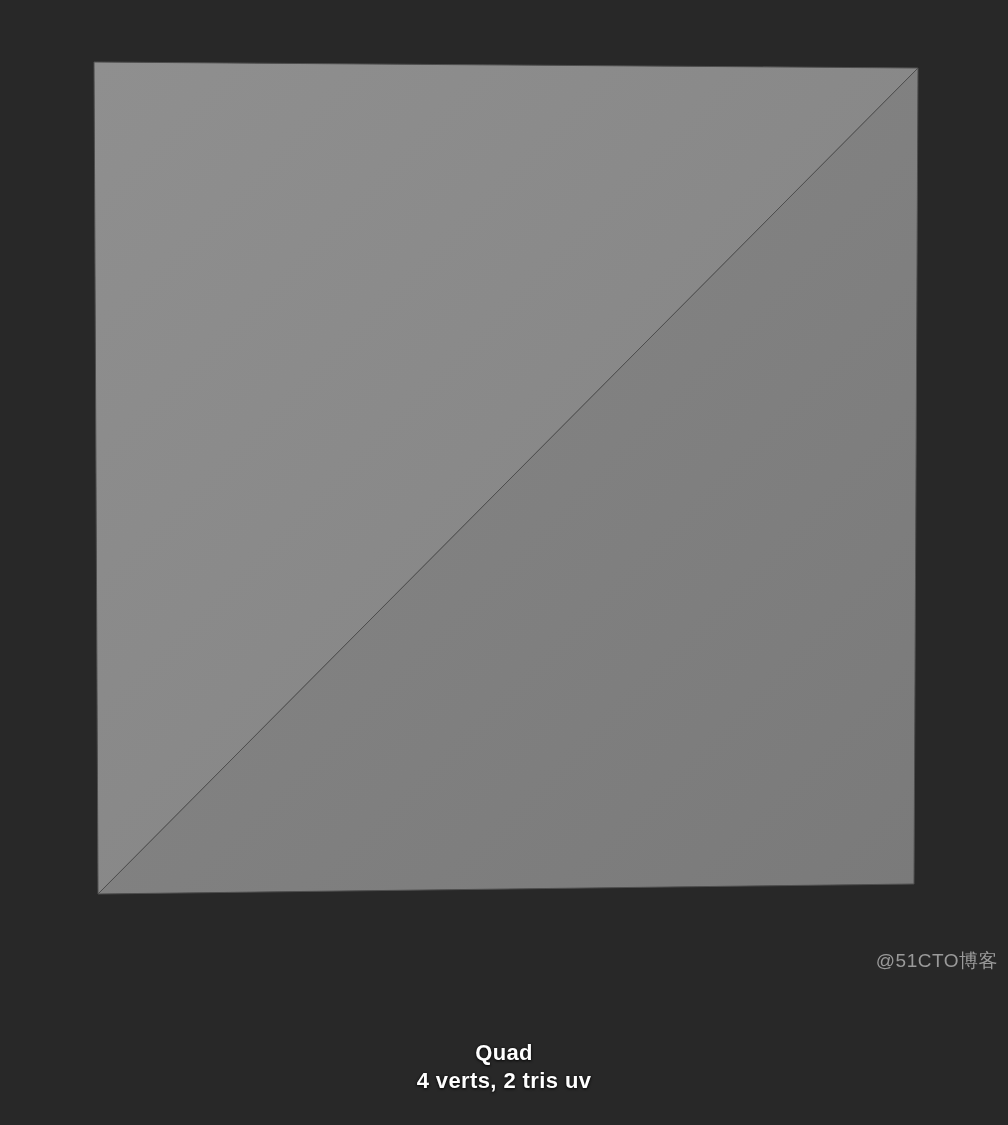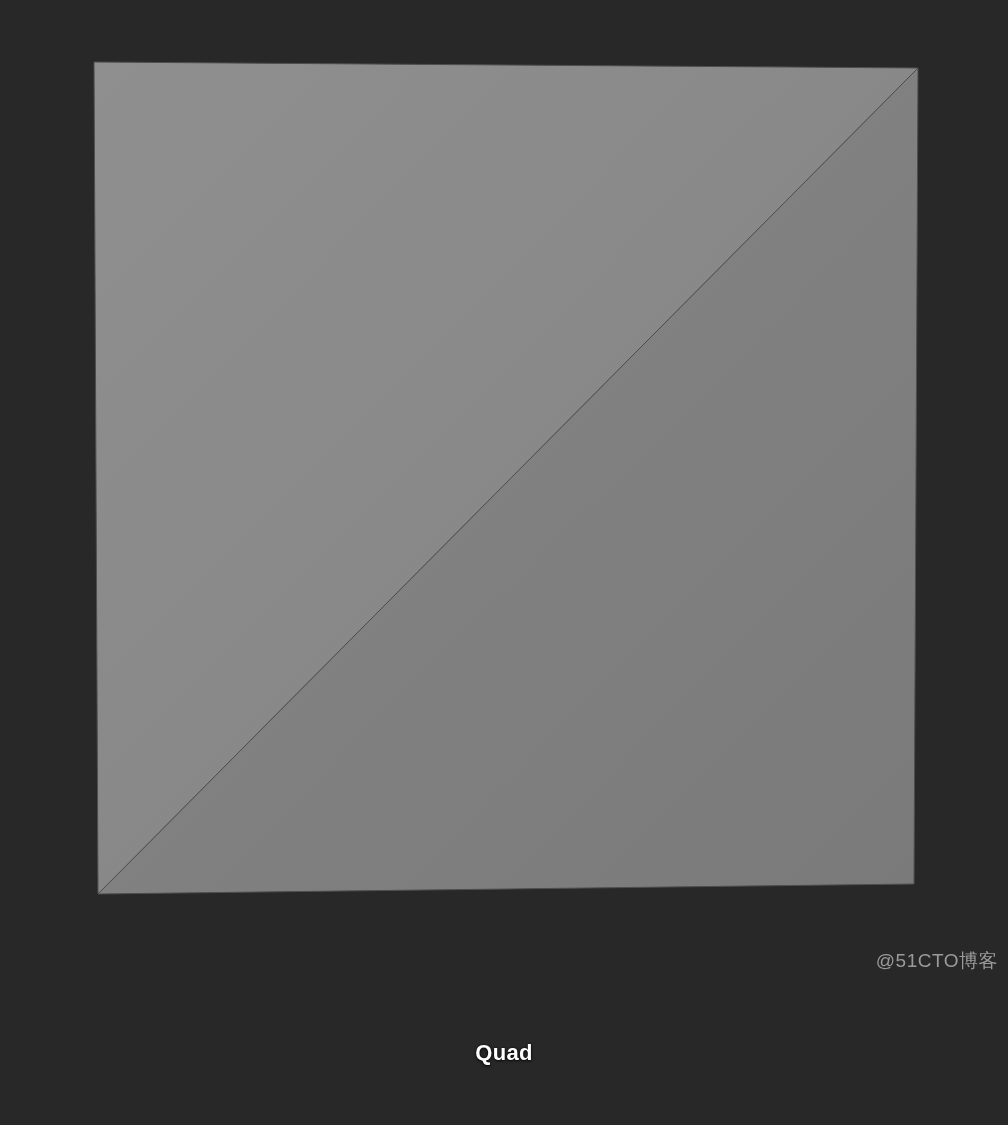--- a/index.html
+++ b/index.html
@@ -87,16 +87,17 @@
       <polygon points="828,10 824,826 8,836" fill="url(#shadeB)" stroke="none"></polygon>
 
       <polygon fill="none" stroke="#4e4e4e" stroke-width="1" points="4,4 828,10 824,826 8,836"></polygon>
 
       <line x1="828" y1="10" x2="8" y2="836" stroke="#4e4e4e" stroke-width="1"></line>
     </svg>
   </div>
 
   <div class="mesh-info mesh-name">Quad</div>
 
+  <div class="mesh-info mesh-stats">4 verts, 2 tris   uv</div>
 
   <div class="watermark">@51CTO博客</div>
 
 </div>
 
 </body></html>

